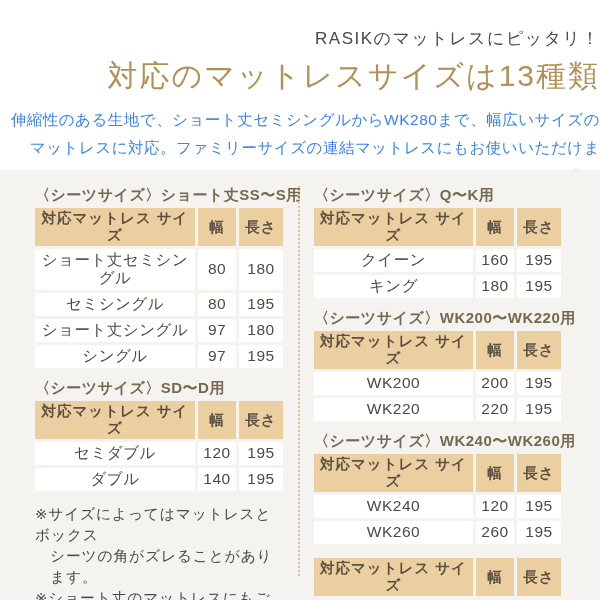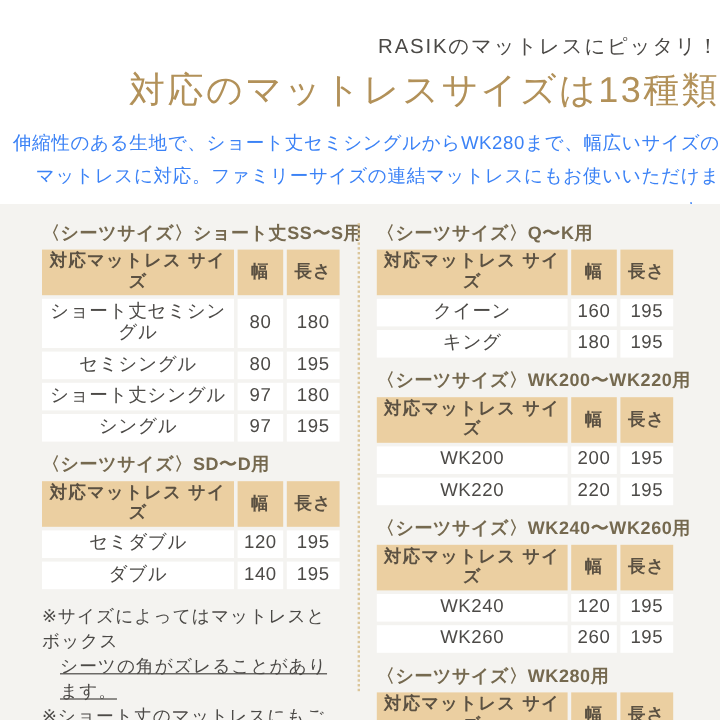--- a/index.html
+++ b/index.html
@@ -61,21 +61,21 @@
   table.size-table td {
     background: #ffffff; color: #4c4a47;
     font-size: 15.5px; line-height: 18px;
     letter-spacing: 0.5px; padding: 2px 0 3px; text-align: center;
   }
   
   .notes {
     margin-top: 10px; font-size: 14.8px; line-height: 21px;
     letter-spacing: 0.8px; color: #4b4946;
   }
-  .note-line.cont { padding-left: 15px; text-decoration: underline; }
+  .note-line.cont { padding-left: 15px; }
 </style>
 </head>
 <body>
 
 <div class="page">
 
   <header class="hero">
     <div class="tagline">RASIKのマットレスにピッタリ！</div>
     <h1 class="main-title">対応のマットレスサイズは13種類</h1>
     <p class="description">
@@ -247,21 +247,20 @@
               </tr>
               <tr>
                 <td>WK260</td>
                 <td>260</td>
                 <td>195</td>
               </tr>
             </tbody>
           </table>
         </div>
         <div class="group">
-          <div class="table-title">〈シーツサイズ〉WK280用</div>
           <table class="size-table">
             <colgroup>
               <col class="c0">
               <col class="c1">
               <col class="c2">
             </colgroup>
             <thead>
               <tr>
                 <th>対応マットレス サイズ</th>
                 <th>幅</th>

